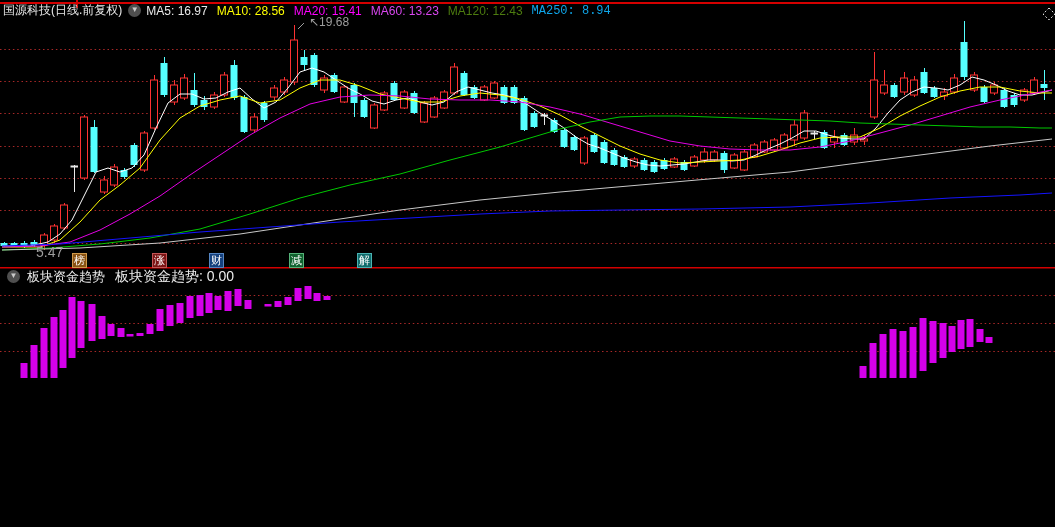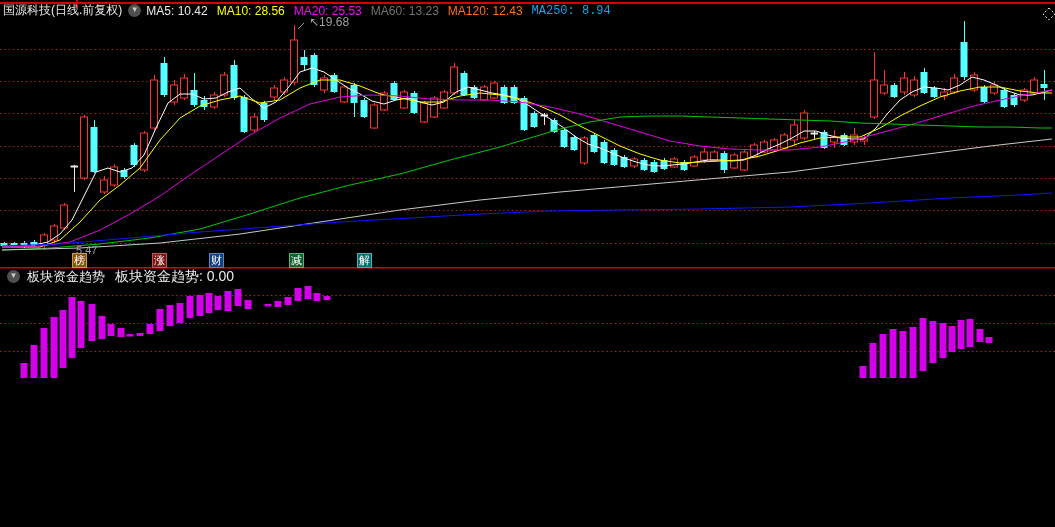--- a/index.html
+++ b/index.html
@@ -16,21 +16,21 @@
           border:1px solid #888;color:#fff;font-size:11px;line-height:13px;text-align:center;
           z-index:3;cursor:pointer;}
   #btn-bang{left:72px;} #btn-zhang{left:152px;} #btn-cai{left:209px;}
   #btn-jian{left:289px;} #btn-jie{left:357px;}
   .subheader{position:absolute;left:0;top:268px;height:17px;z-index:3;display:flex;
              align-items:center;padding-left:7px;}
   .subheader .chev{margin:0 7px 0 0;}
   .sub-title{color:#ececec;font-size:13px;margin-right:10px;}
   .sub-value{color:#ececec;font-size:14px;}
   #high-label{position:absolute;left:309px;top:15px;color:#9d9d9d;font-size:12px;z-index:2;}
-  #low-label{position:absolute;left:36px;top:244px;color:#9d9d9d;font-size:11px;z-index:2;margin-left:40px;}
+  #low-label{position:absolute;left:36px;top:244px;color:#9d9d9d;font-size:14px;z-index:2;}
 </style>
 </head>
 <body>
 
 <div id="app">
 
   <svg id="chart-canvas" width="1055" height="527">
       <g>
         <rect x="0" y="2" width="1055" height="2" fill="#d40000"></rect>
         <rect x="76" y="0" width="2" height="8" fill="#d40000"></rect>
@@ -340,25 +340,25 @@
         <rect x="985.5" y="337" width="7" height="6" fill="#d400ea"></rect>
       </g>
       <g>
         <polyline points="0,514 250,514 252,517 334,517 336,516 740,516 742,513 988,513 992,517 1055,517" fill="none" stroke="#ffffff" stroke-width="1.5"></polyline>
       </g>
     </svg>
 
   <div class="topbar">
     <span class="title">国源科技(日线.前复权)</span>
     <span class="chev">▼</span>
-    <span class="ma-item" style="color: rgb(233, 233, 233);">MA5: 10.42</span>
+    <span class="ma-item" style="color: rgb(233, 233, 233);">MA5: 16.97</span>
     <span class="ma-item" style="color: rgb(255, 255, 0);">MA10: 28.56</span>
-    <span class="ma-item" style="color: rgb(255, 0, 255);">MA20: 25.53</span>
-    <span class="ma-item" style="color: #737373;">MA60: 13.23</span>
-    <span class="ma-item" style="color: #f97316;">MA120: 12.43</span>
+    <span class="ma-item" style="color: rgb(255, 0, 255);">MA20: 15.41</span>
+    <span class="ma-item" style="color: #d946ef;">MA60: 13.23</span>
+    <span class="ma-item" style="color: #4d7c0f;">MA120: 12.43</span>
     <span class="ma-item" style="color: #0ea5e9; font-family: Liberation Mono, monospace;">MA250: 8.94</span>
   </div>
 
   <div id="high-label">
     <span>↖</span><span>19.68</span>
   </div>
   <div id="low-label">5.47</div>
 
   <div class="hotbtn" id="btn-bang" style="background: rgb(138, 83, 19); border-color: rgb(208, 154, 74);">榜</div>
   <div class="hotbtn" id="btn-zhang" style="background: rgb(124, 20, 20); border-color: rgb(194, 85, 85);">涨</div>

